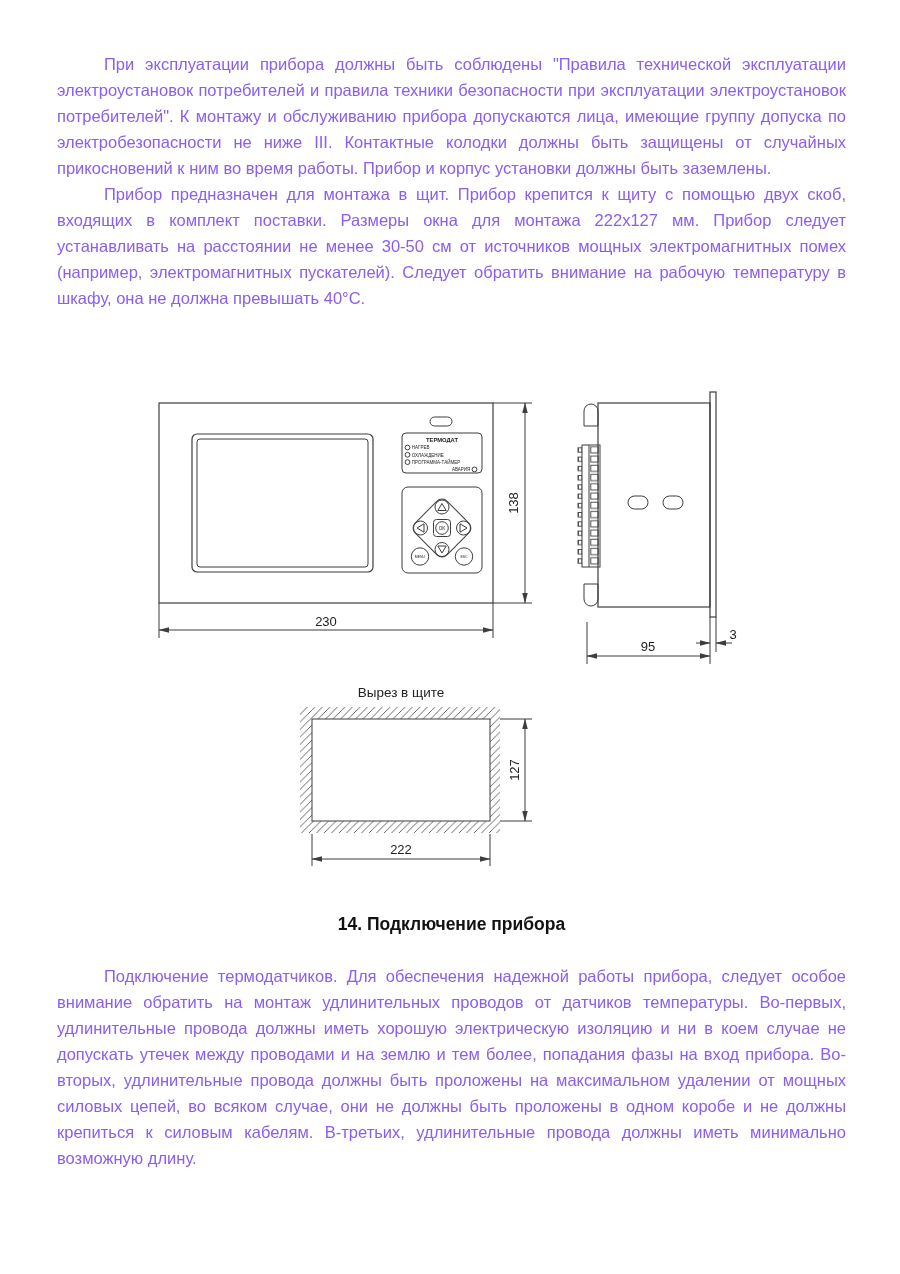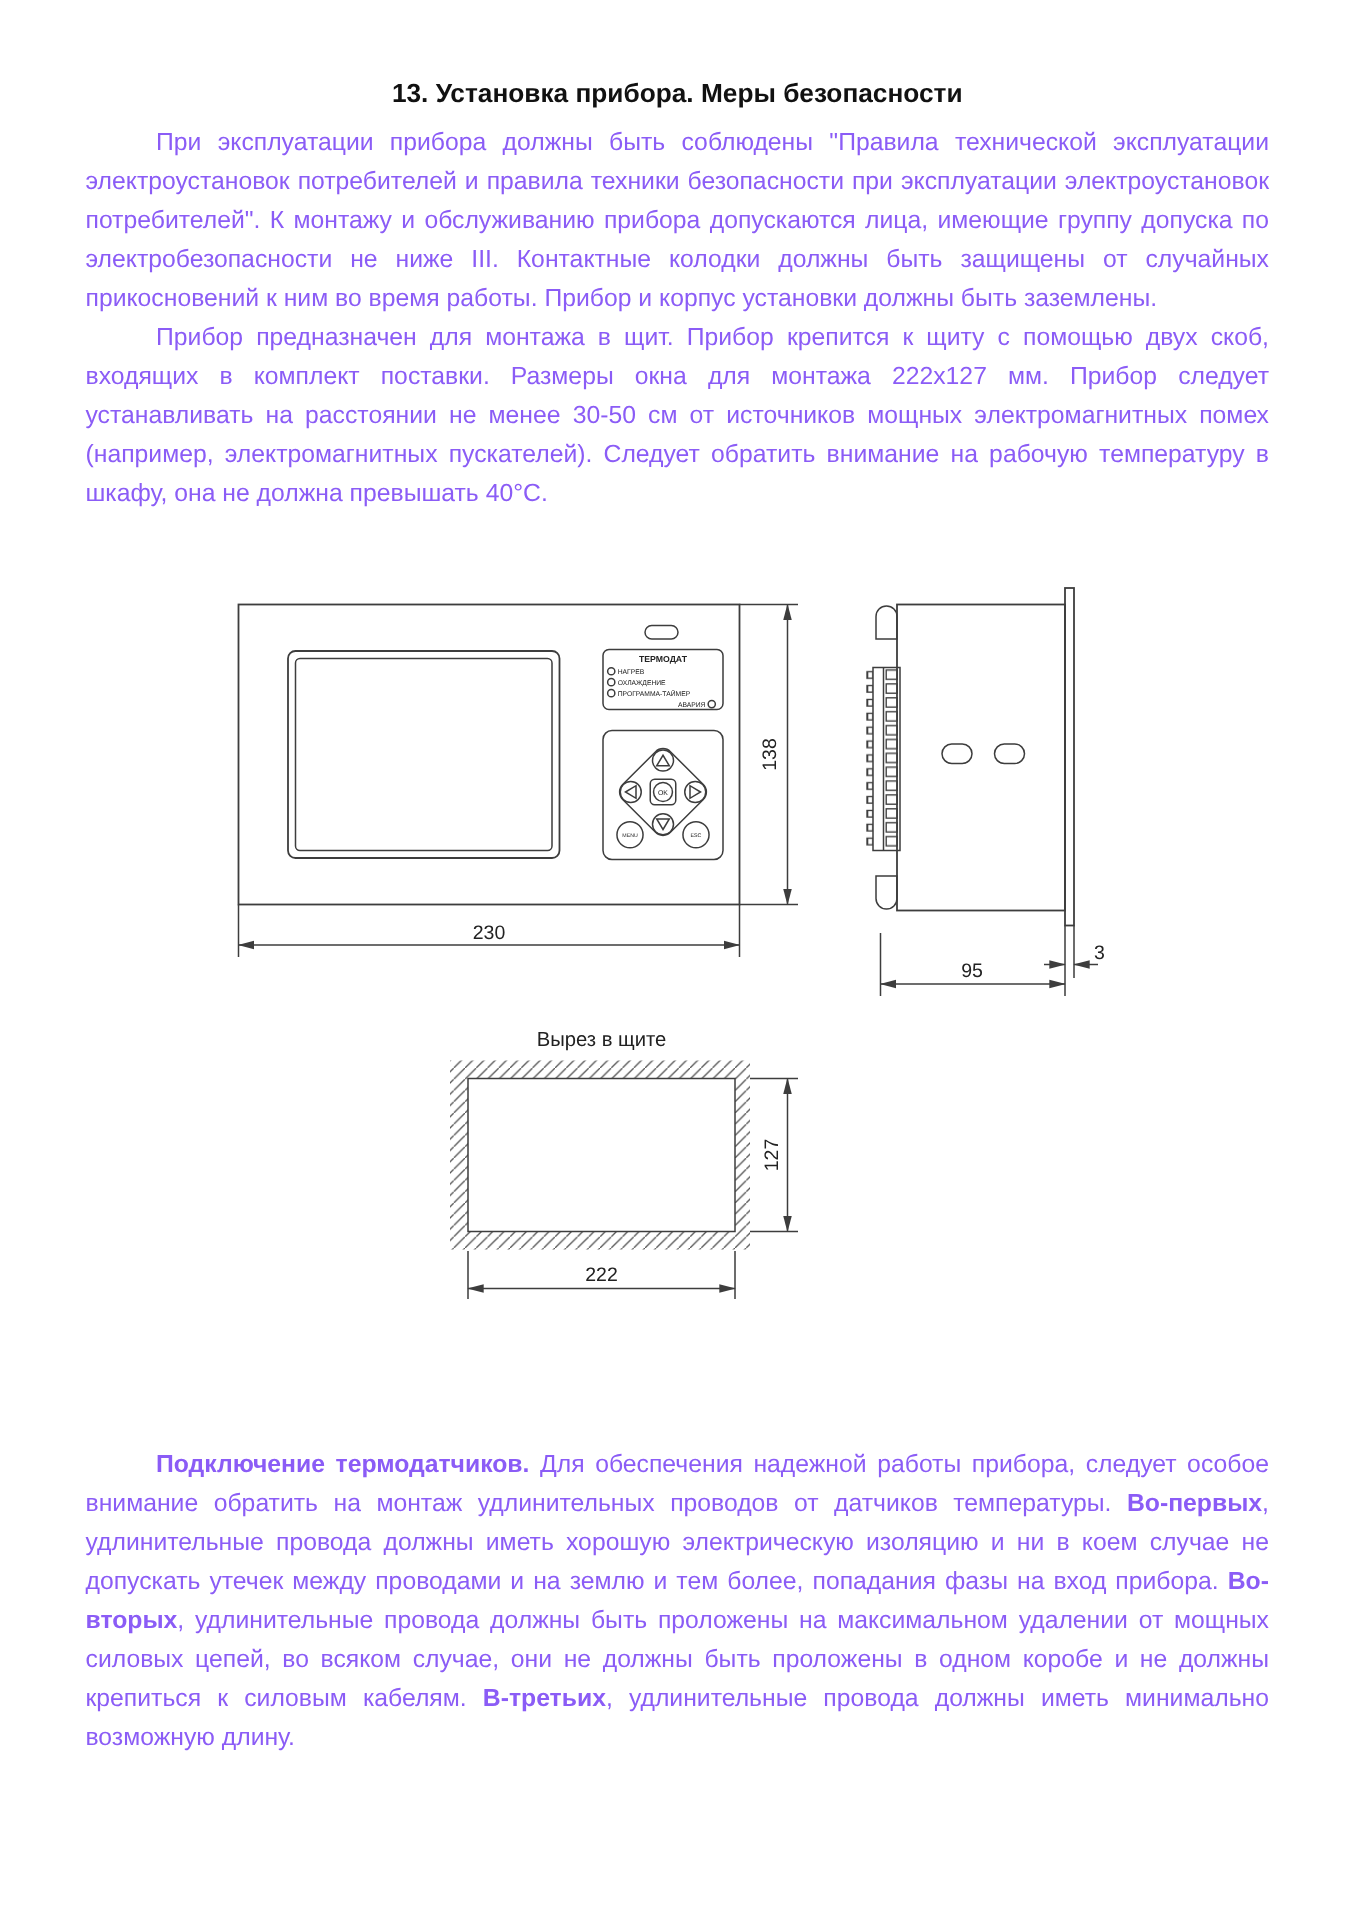--- a/index.html
+++ b/index.html
@@ -16,37 +16,36 @@
     margin:0; line-height:22px; color:#111;
   }
   p.body {
     font-size:16.5px; line-height:26px; text-align:justify;
     text-indent:47px; margin:0; color:#8b5cf6;
   }
   #sec13 { top:51px; }
   #sec13 .heading { margin-bottom:9px; }
   #sec14-heading { top:913px; }
   #sec14-para { top:963px; }
-  .b { font-weight:bold; }
+  .b { font-weight:normal; }
   svg { position:absolute; overflow:visible; }
   #fig-front  { left:140px; top:395px; }
   #fig-side   { left:560px; top:390px; }
   #fig-cutout { left:280px; top:682px; }
   svg text { font-family:"Liberation Sans", sans-serif; fill:#222; }
   .dimtxt { font-size:13px; }
   .line-thin  { stroke:#3d3d3d; stroke-width:1; fill:none; }
   .line-main  { stroke:#3d3d3d; stroke-width:1.2; fill:none; }
 </style>
 </head>
 <body>
 
 <div class="page">
 
   <div class="text-col" id="sec13">
-    <div class="heading">13. Установка прибора. Меры безопасности</div>
     <p class="body">При эксплуатации прибора должны быть соблюдены "Правила технической эксплуатации электроустановок потребителей и правила техники безопасности при эксплуатации электроустановок потребителей". К монтажу и обслуживанию прибора допускаются лица, имеющие группу допуска по электробезопасности не ниже III. Контактные колодки должны быть защищены от случайных прикосновений к ним во время работы. Прибор и корпус установки должны быть заземлены.</p>
     <p class="body">Прибор предназначен для монтажа в щит. Прибор крепится к щиту с помощью двух скоб, входящих в комплект поставки. Размеры окна для монтажа 222х127 мм. Прибор следует устанавливать на расстоянии не менее 30-50 см от источников мощных электромагнитных помех (например, электромагнитных пускателей). Следует обратить внимание на рабочую температуру в шкафу, она не должна превышать 40°С.</p>
   </div>
 
   <svg id="fig-front" width="405" height="270" viewBox="0 0 405 270">
     <defs>
       <marker id="arrF" viewBox="0 0 10 6" refX="9.5" refY="3" markerWidth="11" markerHeight="7" orient="auto-start-reverse">
         <path d="M0,0.4 L10,3 L0,5.6 Z" fill="#3d3d3d"></path>
       </marker>
     </defs>
@@ -155,16 +154,17 @@
 
     <g>
       <path class="line-thin" d="M220,37 H252 M220,139 H252 M32,152 V184 M210,152 V184"></path>
       <line class="line-thin" x1="245" y1="37" x2="245" y2="139" marker-start="url(#arrC)" marker-end="url(#arrC)"></line>
       <line class="line-thin" x1="32" y1="177" x2="210" y2="177" marker-start="url(#arrC)" marker-end="url(#arrC)"></line>
       <text class="dimtxt" transform="rotate(-90 238.5 88)" x="238.5" y="88" text-anchor="middle">127</text>
       <text class="dimtxt" x="121" y="172" text-anchor="middle">222</text>
     </g>
   </svg>
 
+  <div class="text-col heading" id="sec14-heading">14. Подключение прибора</div>
 
   <p class="text-col body" id="sec14-para"><span class="b">Подключение термодатчиков. </span><span>Для обеспечения надежной работы прибора, следует особое внимание обратить на монтаж удлинительных проводов от датчиков температуры. </span><span class="b">Во-первых</span><span>, удлинительные провода должны иметь хорошую электрическую изоляцию и ни в коем случае не допускать утечек между проводами и на землю и тем более, попадания фазы на вход прибора. </span><span class="b">Во-вторых</span><span>, удлинительные провода должны быть проложены на максимальном удалении от мощных силовых цепей, во всяком случае, они не должны быть проложены в одном коробе и не должны крепиться к силовым кабелям. </span><span class="b">В-третьих</span><span>, удлинительные провода должны иметь минимально возможную длину.</span></p>
 
 </div>
 
 </body></html>

